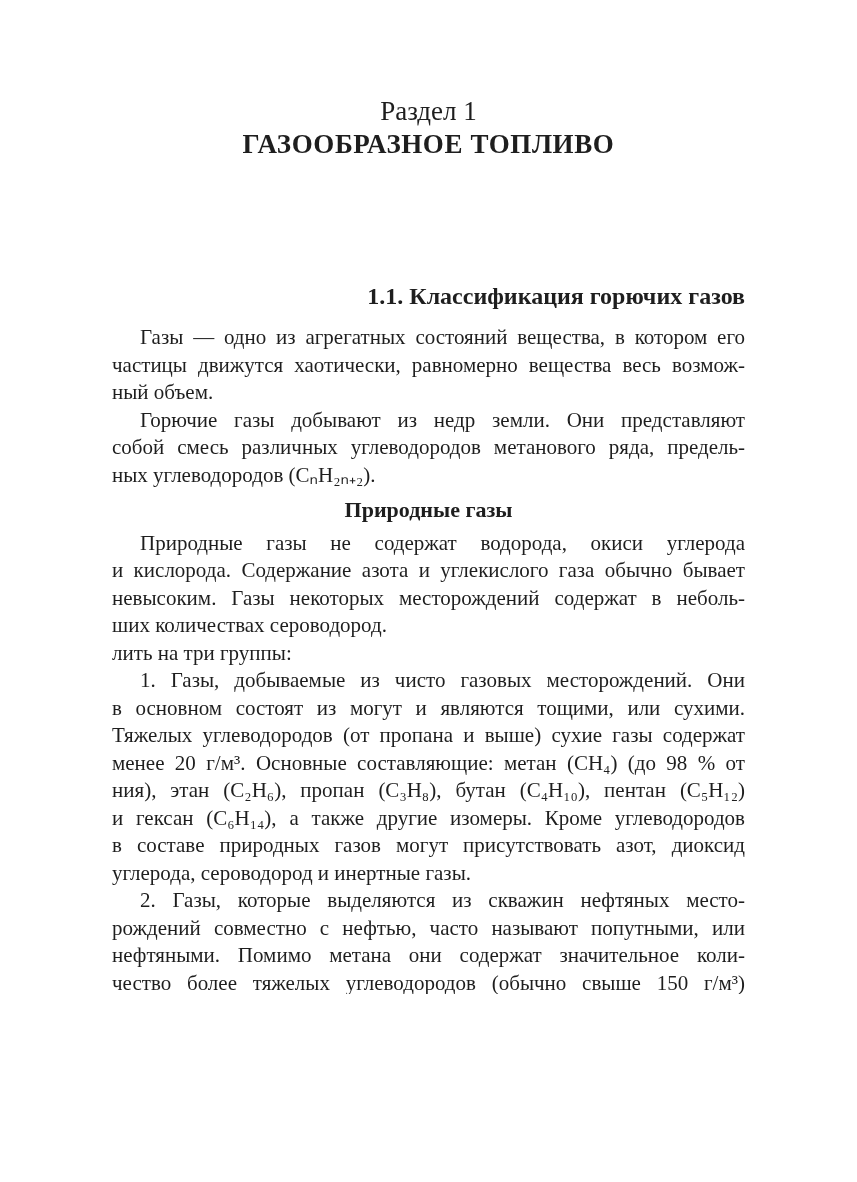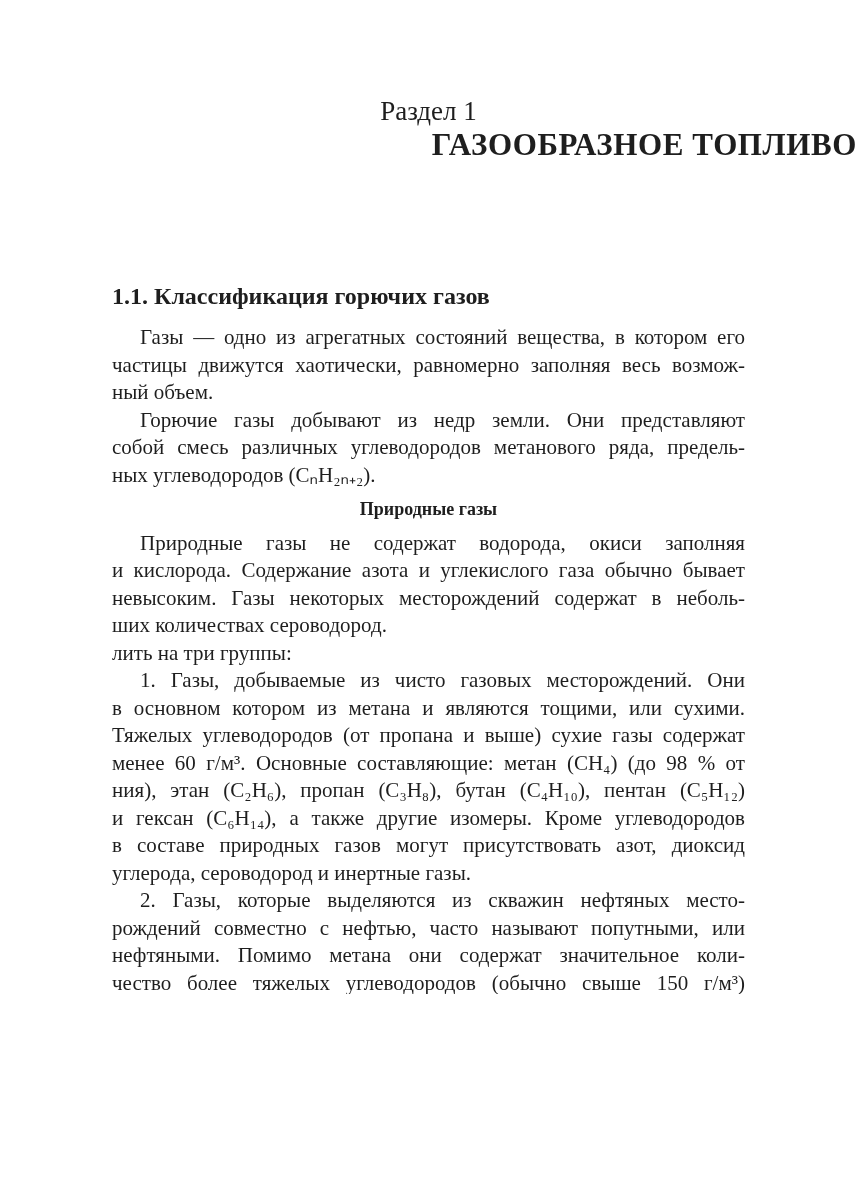--- a/index.html
+++ b/index.html
@@ -17,50 +17,50 @@
     overflow: hidden;
   }
   .kicker {
     margin-top: 95px;
     text-align: center;
     font-size: 27px;
     line-height: 33px;
     font-weight: normal;
   }
   .doc-title {
-    text-align: right;
-    font-size: 31px;
+    text-align: center;
+    font-size: 27px;
     line-height: 33px;
     font-weight: bold;
     letter-spacing: 0.6px;
   }
   .section-heading {
     margin: 120px 112px 0 112px;
-    text-align: left;
+    text-align: right;
     font-size: 24px;
     line-height: 30px;
     font-weight: bold;
   }
   .body {
     margin: 13px 112px 0 112px;
     font-size: 21px;
     line-height: 27.5px;
     text-align: justify;
   }
   .paragraph { margin: 0; }
   .line {
     text-align: justify;
     text-align-last: justify;
   }
   .line.indent { padding-left: 28px; }
   .line.end { text-align-last: left; font-family: Liberation Serif, serif; }
   .subheading {
     margin: 7px 0 6px 0;
     text-align: center;
-    font-size: 18px;
+    font-size: 22px;
     line-height: 27.5px;
     font-weight: bold;
   }
   .letterspaced {
     letter-spacing: 0.27em;
     word-spacing: 0.18em;
   }
   .page-number {
     position: absolute;
     top: 1050px;
@@ -74,43 +74,43 @@
 </head>
 <body>
 
 <div class="page">
   <div class="kicker">Раздел 1</div>
   <div class="doc-title">ГАЗООБРАЗНОЕ ТОПЛИВО</div>
   <h2 class="section-heading">1.1. Классификация горючих газов</h2>
   <div class="body">
       <div class="paragraph">
         <div class="line indent">Газы — одно из агрегатных состояний вещества, в котором его</div>
-        <div class="line">частицы движутся хаотически, равномерно заполняя весь возмож-</div>
+        <div class="line">частицы движутся хаотически, равномерно вещества весь возмож-</div>
         <div class="line end">ный объем.</div>
       </div>
       <div class="paragraph">
         <div class="line indent">Горючие газы добывают из недр земли. Они представляют</div>
         <div class="line">собой смесь различных углеводородов метанового ряда, предель-</div>
         <div class="line end">ных углеводородов (CₙH₂ₙ₊₂).</div>
       </div>
       <div class="subheading">Природные газы</div>
       <div class="paragraph">
-        <div class="line indent">Природные газы не содержат водорода, окиси заполняя</div>
+        <div class="line indent">Природные газы не содержат водорода, окиси углерода</div>
         <div class="line">и кислорода. Содержание азота и углекислого газа обычно бывает</div>
         <div class="line">невысоким. Газы некоторых месторождений содержат в неболь-</div>
         <div class="line end">ших количествах сероводород.</div>
       </div>
       <div class="paragraph">
         <div class="line end">лить на три группы:</div>
       </div>
       <div class="paragraph">
         <div class="line indent">1. Газы, добываемые из чисто газовых месторождений. Они</div>
-        <div class="line">в основном котором из метана и являются тощими, или сухими.</div>
+        <div class="line">в основном состоят из могут и являются тощими, или сухими.</div>
         <div class="line">Тяжелых углеводородов (от пропана и выше) сухие газы содержат</div>
-        <div class="line">менее 60 г/м³. Основные составляющие: метан (CH₄) (до 98 % от</div>
+        <div class="line">менее 20 г/м³. Основные составляющие: метан (CH₄) (до 98 % от</div>
         <div class="line">ния), этан (C₂H₆), пропан (C₃H₈), бутан (C₄H₁₀), пентан (C₅H₁₂)</div>
         <div class="line">и гексан (C₆H₁₄), а также другие изомеры. Кроме углеводородов</div>
         <div class="line">в составе природных газов могут присутствовать азот, диоксид</div>
         <div class="line end">углерода, сероводород и инертные газы.</div>
       </div>
       <div class="paragraph">
         <div class="line indent">2. Газы, которые выделяются из скважин нефтяных место-</div>
         <div class="line">рождений совместно с нефтью, часто называют попутными, или</div>
         <div class="line">нефтяными. Помимо метана они содержат значительное коли-</div>
         <div class="line">чество более тяжелых углеводородов (обычно свыше 150 г/м³)</div>

